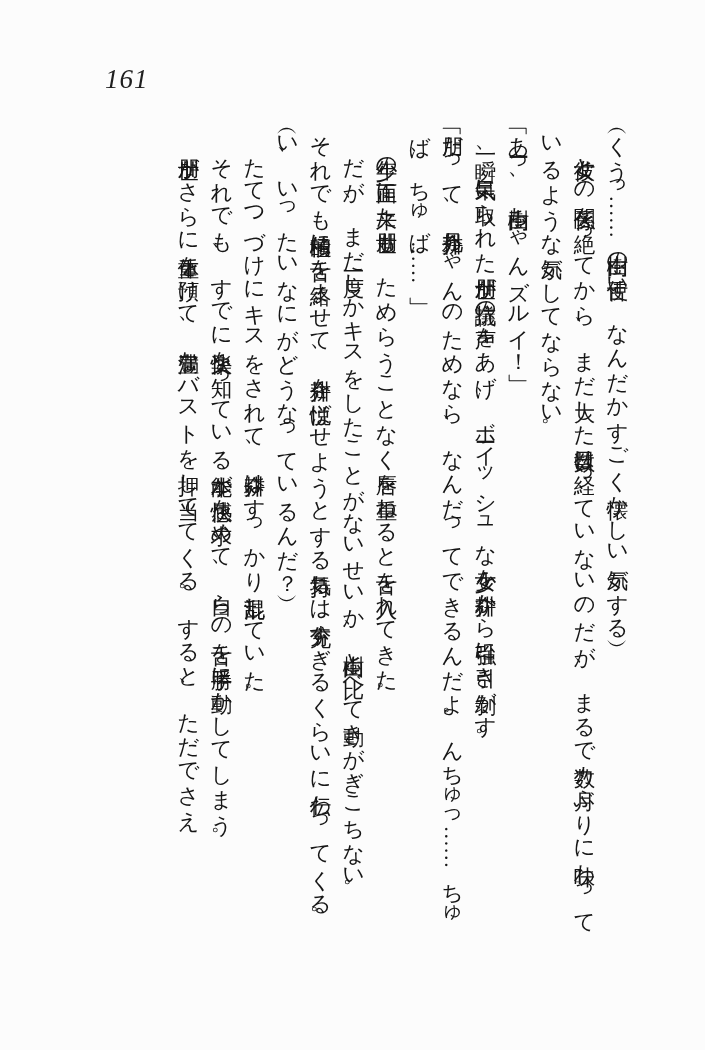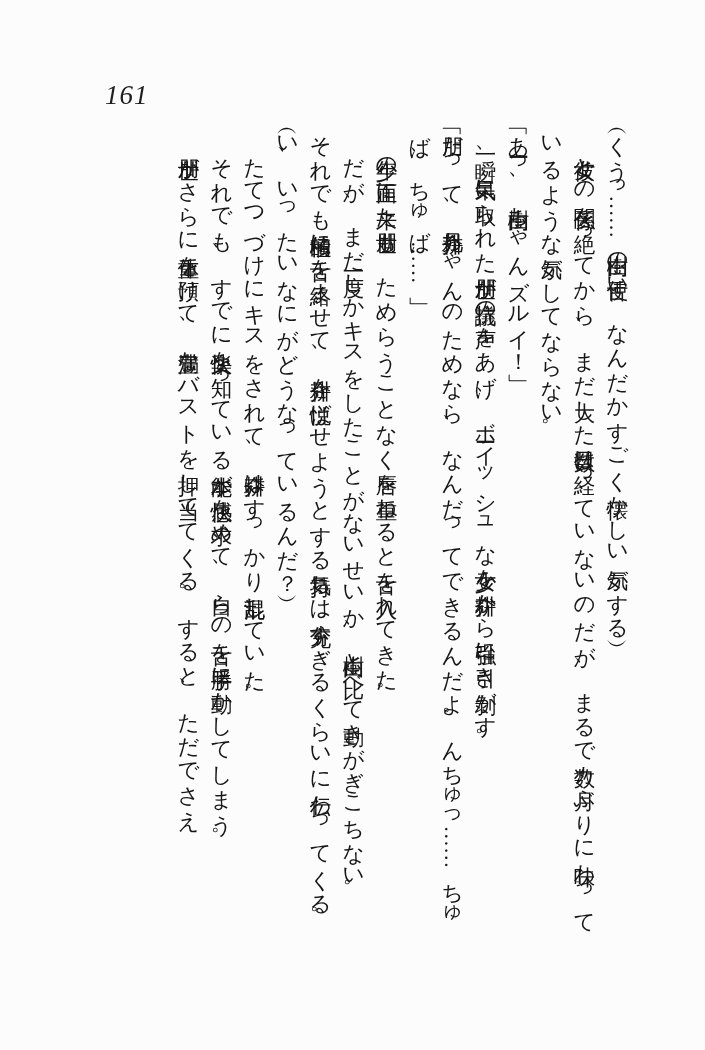--- a/index.html
+++ b/index.html
@@ -14,21 +14,21 @@
     font-family: "Liberation Serif", "DejaVu Serif", serif;
   }
   .page {
     position: absolute;
     inset: 0;
     background: #fcfcfc;
   }
   .page-number {
     position: absolute;
     left: 105px;
-    top: 80px;
+    top: 64px;
     font-size: 27px;
     font-style: italic;
     letter-spacing: 1px;
     color: #1f1f1f;
   }
   .text-block {
     position: absolute;
     top: 121px;
     left: 71px;
     width: 562px;

